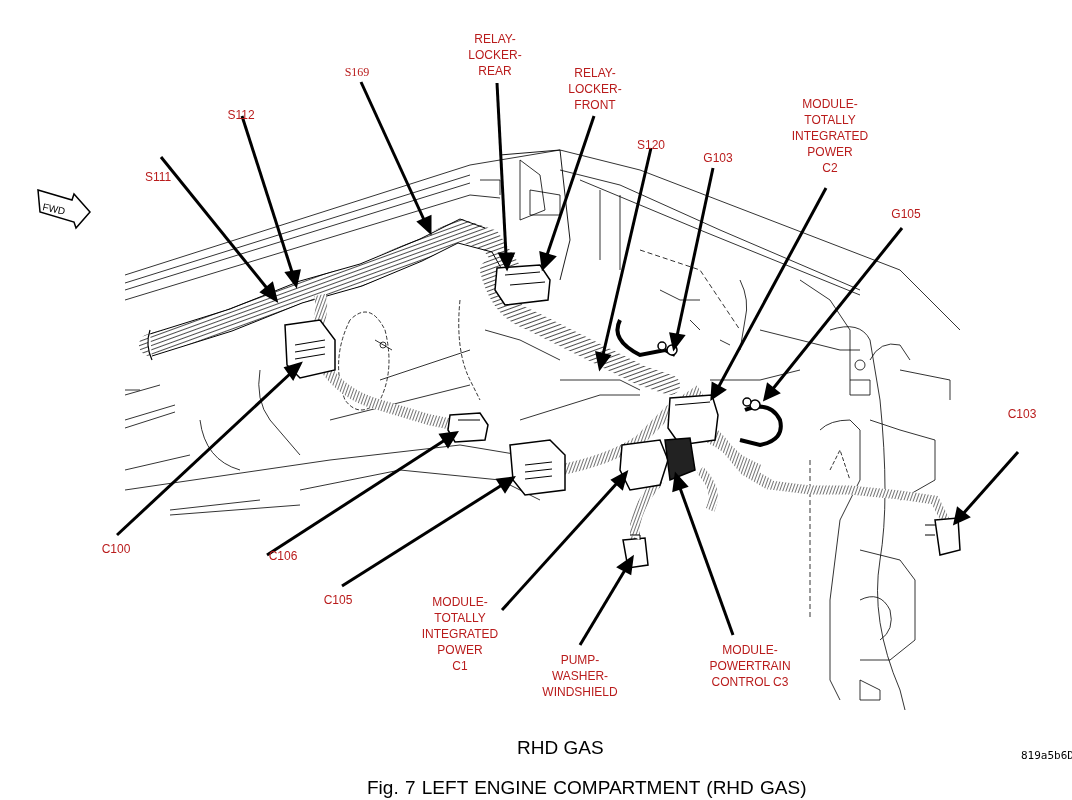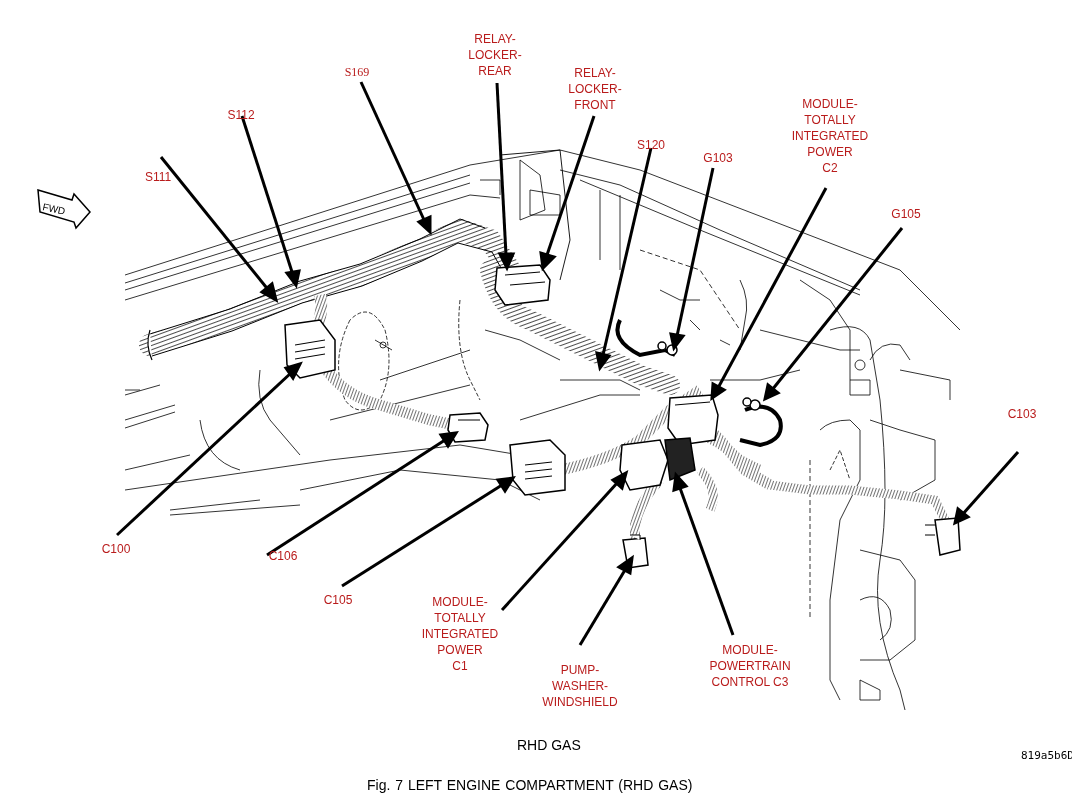--- a/index.html
+++ b/index.html
@@ -1,19 +1,19 @@
 <!DOCTYPE html>
 <html><head>
 <meta charset="utf-8">
 <style>
   html, body { margin: 0; padding: 0; background: #ffffff; }
   body { width: 1072px; height: 800px; position: relative; overflow: hidden; font-family: "Liberation Sans", sans-serif; color: #000; }
   #diagram { position: absolute; left: 0; top: 0; width: 1072px; height: 800px; }
   .lbl { position: absolute; font-family: "Liberation Sans", sans-serif; font-size: 12px; line-height: 16px; text-align: center; color: #b91c1c; white-space: pre-line; }
-  .caption { position: absolute; font-size: 14px; color: #000; white-space: nowrap; }
+  .caption { position: absolute; font-size: 19px; color: #000; white-space: nowrap; }
   .code { position: absolute; font-family: "DejaVu Sans Mono", monospace; font-size: 11px; color: #000; }
 </style>
 </head>
 <body>
 
 <svg id="diagram" viewBox="0 0 1072 800" xmlns="http://www.w3.org/2000/svg">
   <defs>
     <pattern id="corrug" patternUnits="userSpaceOnUse" width="4" height="4" patternTransform="rotate(70)">
       <rect width="4" height="4" fill="#fff"></rect>
       <line x1="0" y1="0" x2="0" y2="4" stroke="#000" stroke-width="1.4"></line>
@@ -208,21 +208,21 @@
 <div class="lbl" style="left:884px; top:206px; width:44px;">G105</div>
 <div class="lbl" style="left:1000px; top:406px; width:44px;">C103</div>
 <div class="lbl" style="left:94px; top:541px; width:44px;">C100</div>
 <div class="lbl" style="left:237px; top:548px; width:44px;margin-left:24px;">C106</div>
 <div class="lbl" style="left:316px; top:592px; width:44px;text-align:center;">C105</div>
 <div class="lbl" style="left:400px; top:594px; width:120px;">MODULE-
 TOTALLY
 INTEGRATED
 POWER
 C1</div>
-<div class="lbl" style="left:525px; top:652px; width:110px;margin-top:10px;">PUMP-
+<div class="lbl" style="left:525px; top:652px; width:110px;">PUMP-
 WASHER-
 WINDSHIELD</div>
 <div class="lbl" style="left:690px; top:642px; width:120px;">MODULE-
 POWERTRAIN
 CONTROL C3</div>
 
 <div class="caption" style="left:517px; top:737px;">RHD GAS</div>
 <div class="code" style="left:1021px; top:749px;">819a5b6D</div>
 <div class="caption" style="left:367px; top:777px; word-spacing:1px;">Fig. 7  LEFT ENGINE COMPARTMENT  (RHD GAS)</div>
 

